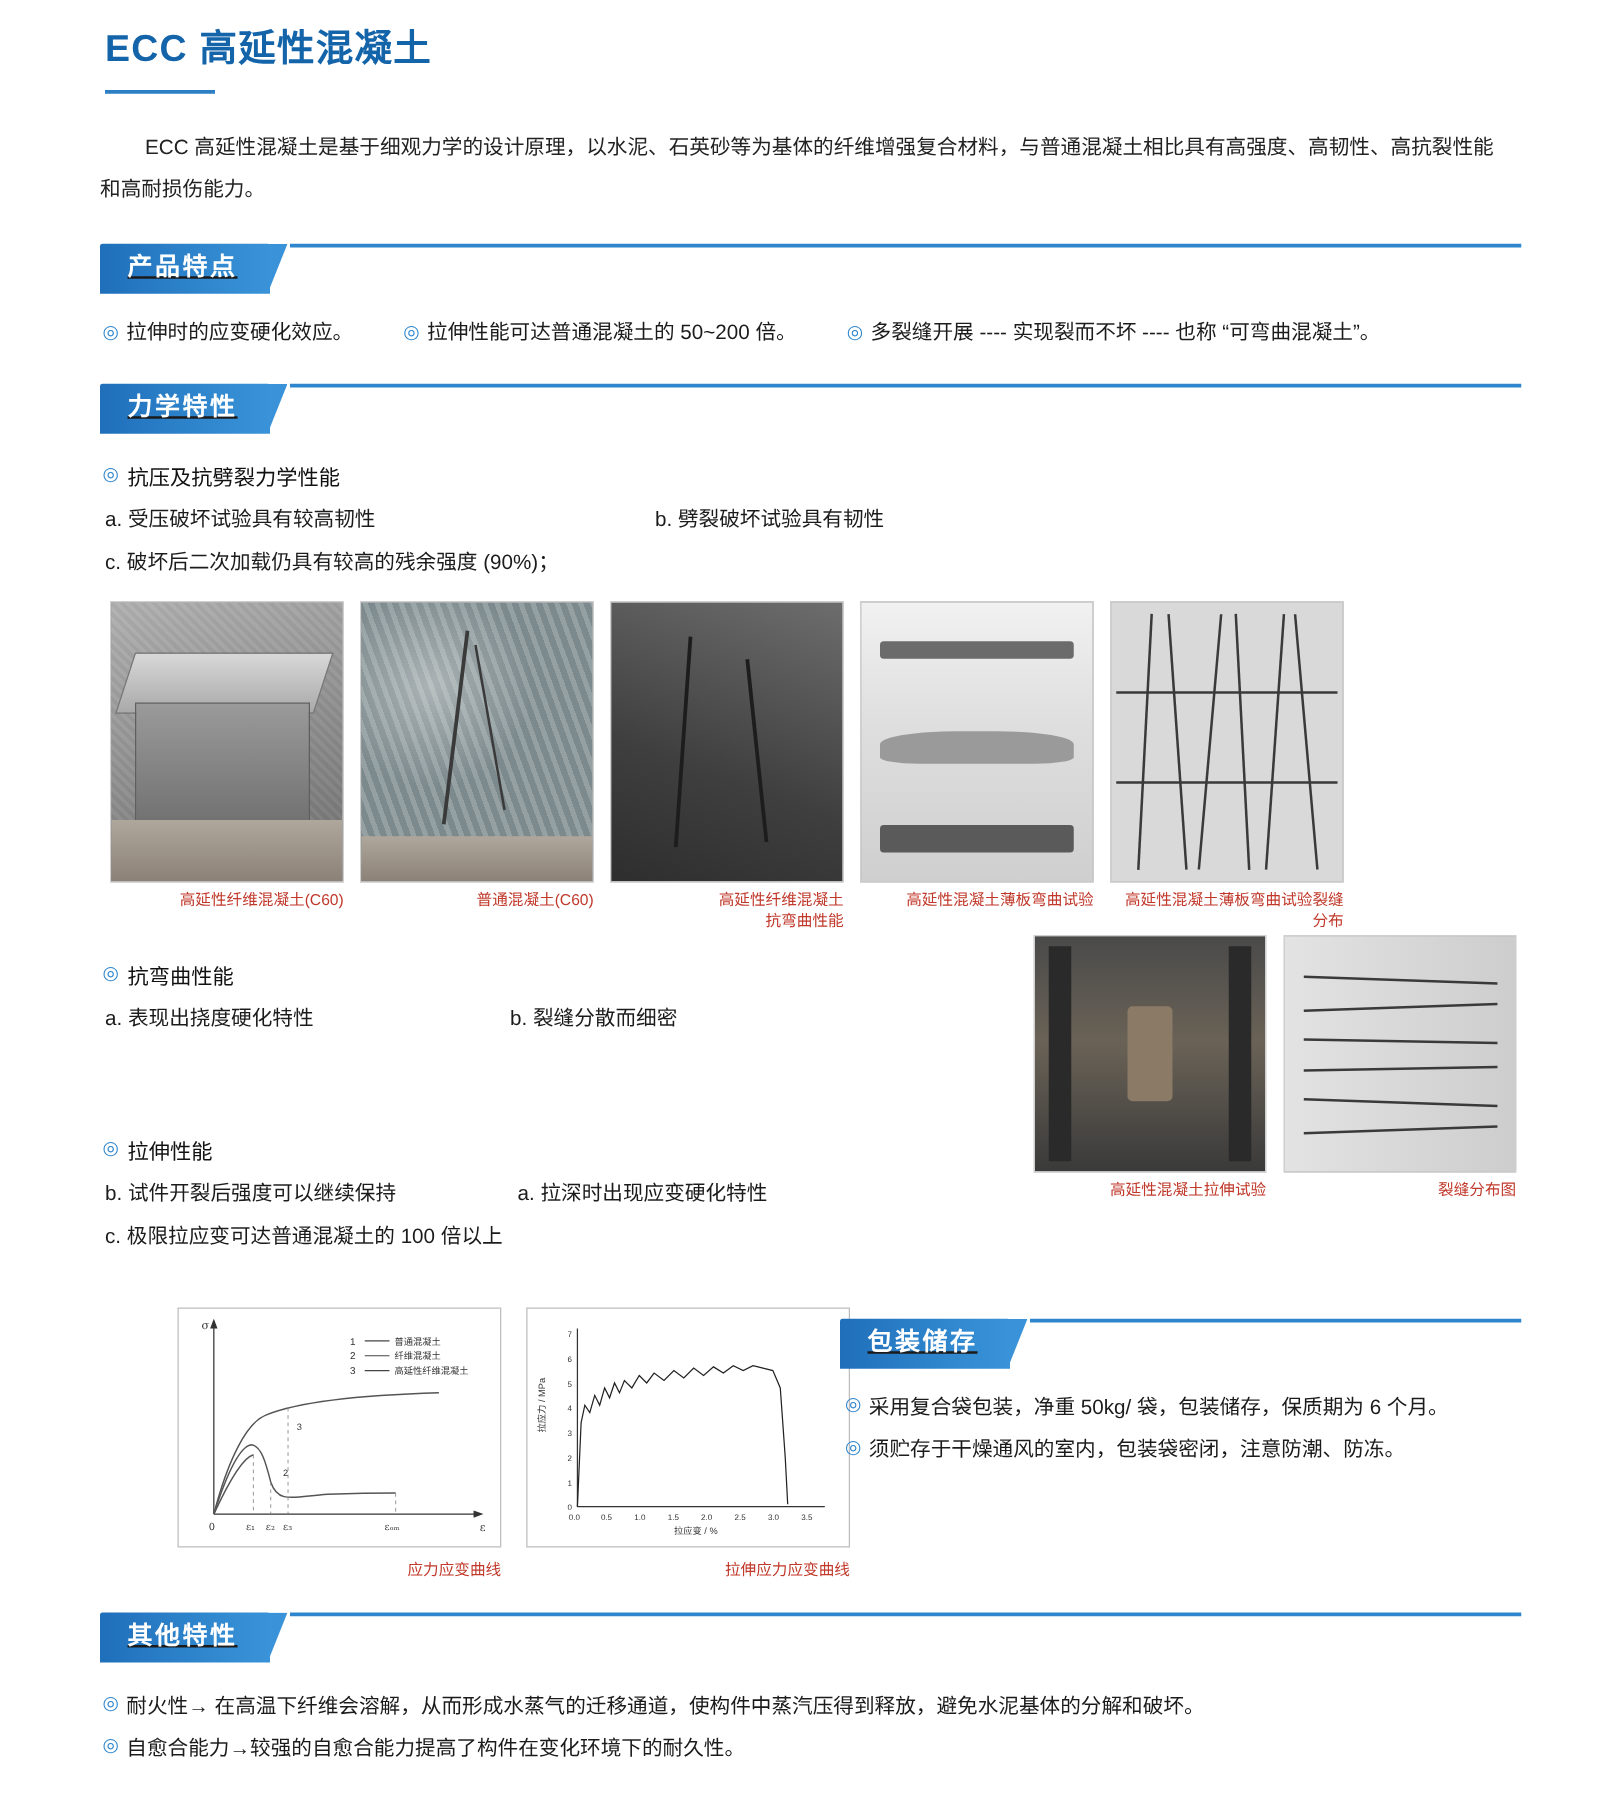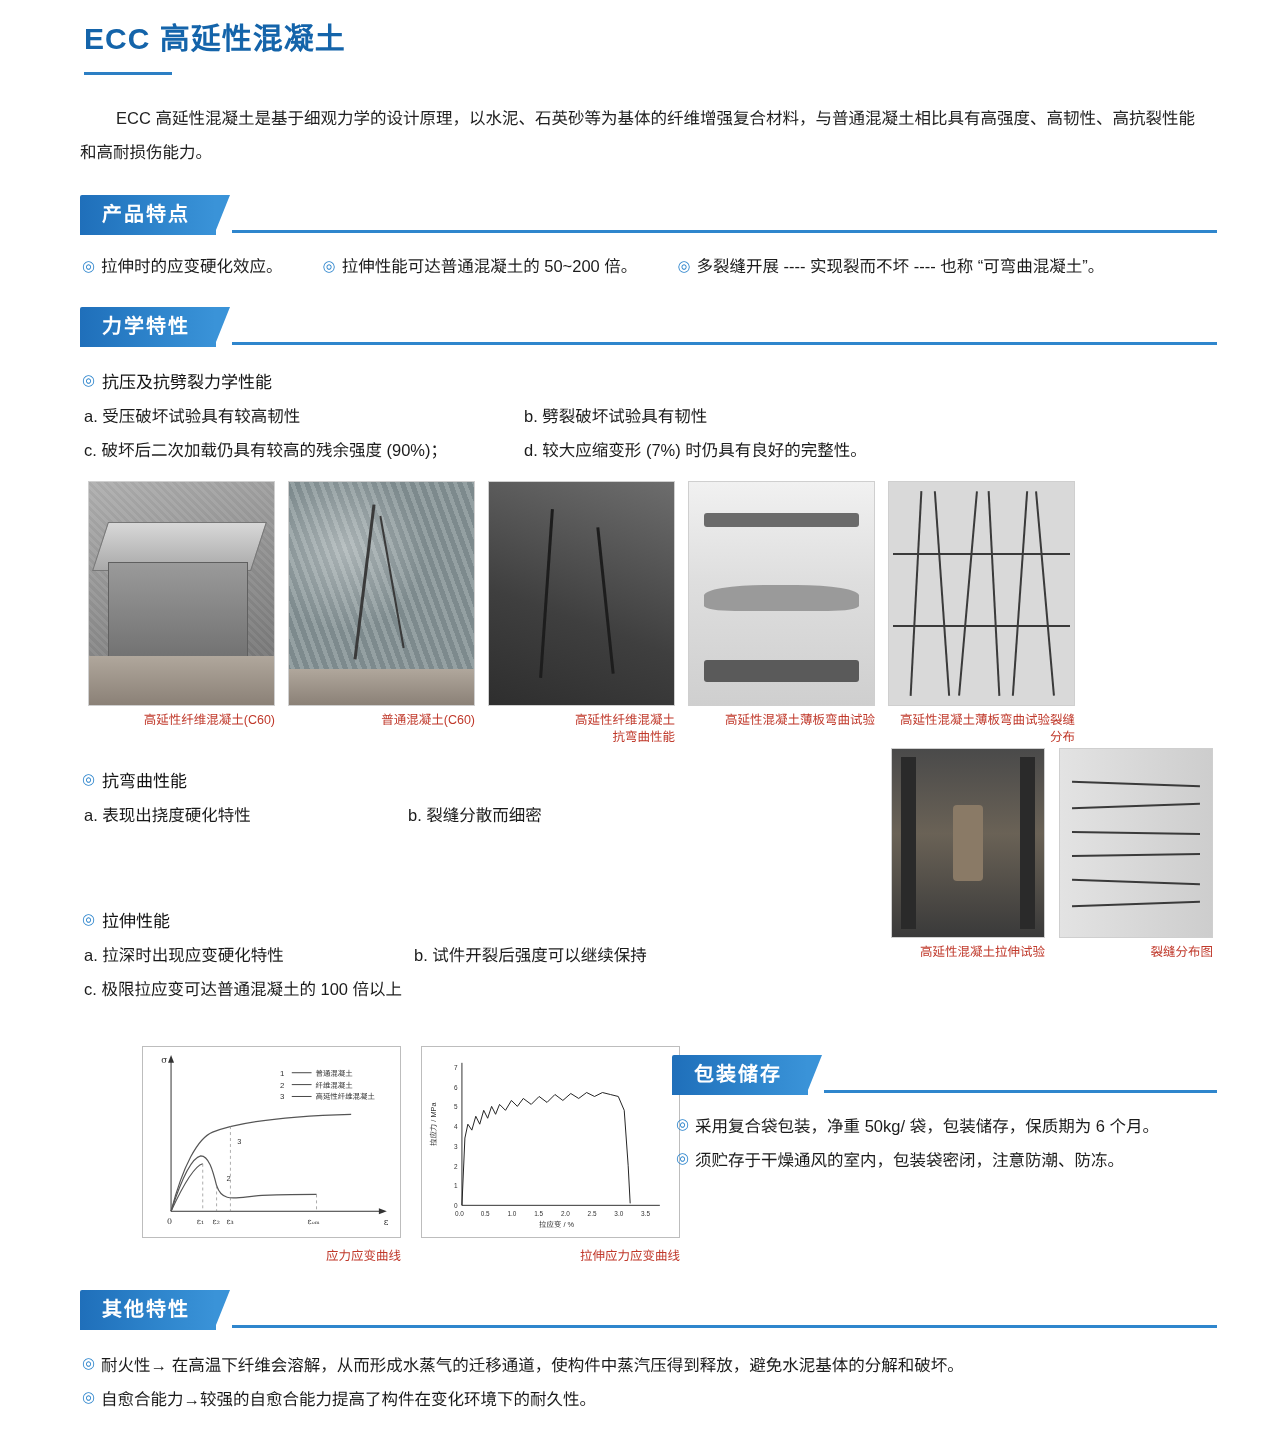--- a/index.html
+++ b/index.html
@@ -34,23 +34,23 @@
     margin: 26px 10px 0 18px;
     font-size: 16.5px;
     line-height: 34px;
     text-indent: 36px;
     color: #222;
   }
 
   
   .section-head {
     display: flex;
-    align-items: flex-end;
     margin-top: 26px;
     margin-left: 18px;
+    text-decoration: underline;
   }
   .banner {
     background: linear-gradient(90deg,#1f6fba 0%, #2f86cd 60%, #3a93d8 100%);
     color: #fff;
     font-size: 20px;
     font-weight: bold;
     letter-spacing: 2px;
     padding: 7px 26px 8px 22px;
     position: relative;
     border-radius: 2px 2px 0 0;
@@ -179,21 +179,21 @@
   }
 
   
   .right-pair {
     position: absolute;
     right: 66px;
     top: 748px;
     display: flex;
     gap: 14px;
   }
-  .right-pair .fig { width: 154px; }
+  .right-pair .fig { width: 186px; }
   .right-pair .frame { height: 190px; }
 
   
   .charts {
     display: flex;
     gap: 20px;
     margin: 40px 0 0 80px;
   }
   .chart-box {
     width: 259px;
@@ -262,21 +262,20 @@
   </div>
 
   <div class="sub-head">
     <span class="ring">◎</span>
     <span>抗压及抗劈裂力学性能</span>
   </div>
   <div class="two-col">
     <div>a. 受压破坏试验具有较高韧性</div>
     <div>b. 劈裂破坏试验具有韧性</div>
     <div>c. 破坏后二次加载仍具有较高的残余强度 (90%)；</div>
-    <div>d. 较大应缩变形 (7%) 时仍具有良好的完整性。</div>
   </div>
 
   <div class="img-strip">
     <figure class="fig" style="margin:0">
       <div class="frame">
         <div class="ph ph-concrete-block"></div>
         <div class="ph-block-top"></div>
         <div class="ph-block-body"></div>
         <div class="ph-table"></div>
       </div>
@@ -338,22 +337,22 @@
   <div class="two-col" style="grid-template-columns:300px 1fr;gap:24px;">
     <div>a. 表现出挠度硬化特性</div>
     <div>b. 裂缝分散而细密</div>
   </div>
 
   <div class="sub-head" style="margin-top:72px;">
     <span class="ring">◎</span>
     <span>拉伸性能</span>
   </div>
   <div class="two-col" style="grid-template-columns:330px 1fr;">
+    <div>b. 试件开裂后强度可以继续保持</div>
     <div>a. 拉深时出现应变硬化特性</div>
-    <div>b. 试件开裂后强度可以继续保持</div>
   </div>
   <div class="one-col">c. 极限拉应变可达普通混凝土的 100 倍以上</div>
 
   <div class="right-pair">
     <figure class="fig" style="margin:0">
       <div class="frame">
         <div class="ph ph-tensile"></div>
         <div style="position:absolute;left:6%;top:4%;width:10%;height:92%;background:#2a2a2a"></div>
         <div style="position:absolute;right:6%;top:4%;width:10%;height:92%;background:#2a2a2a"></div>
         <div style="position:absolute;left:40%;top:30%;width:20%;height:40%;background:#8a7a66;border-radius:4px"></div>

